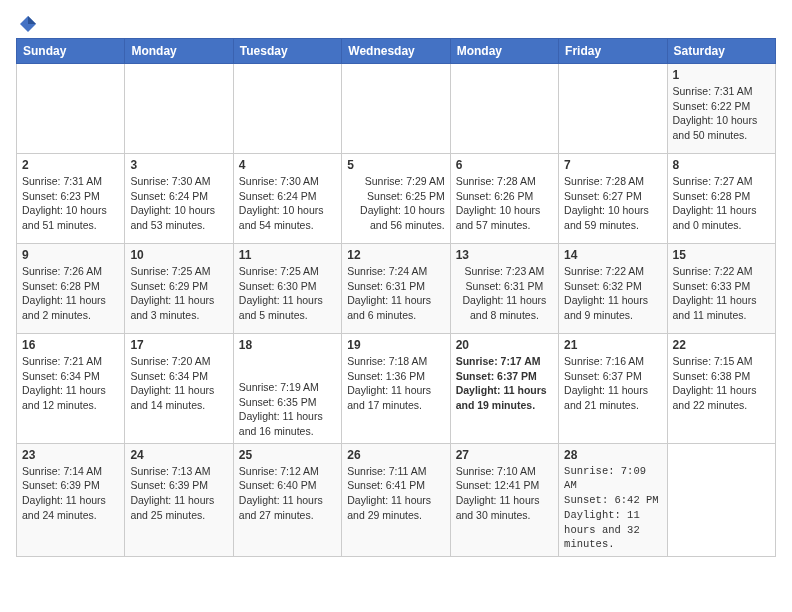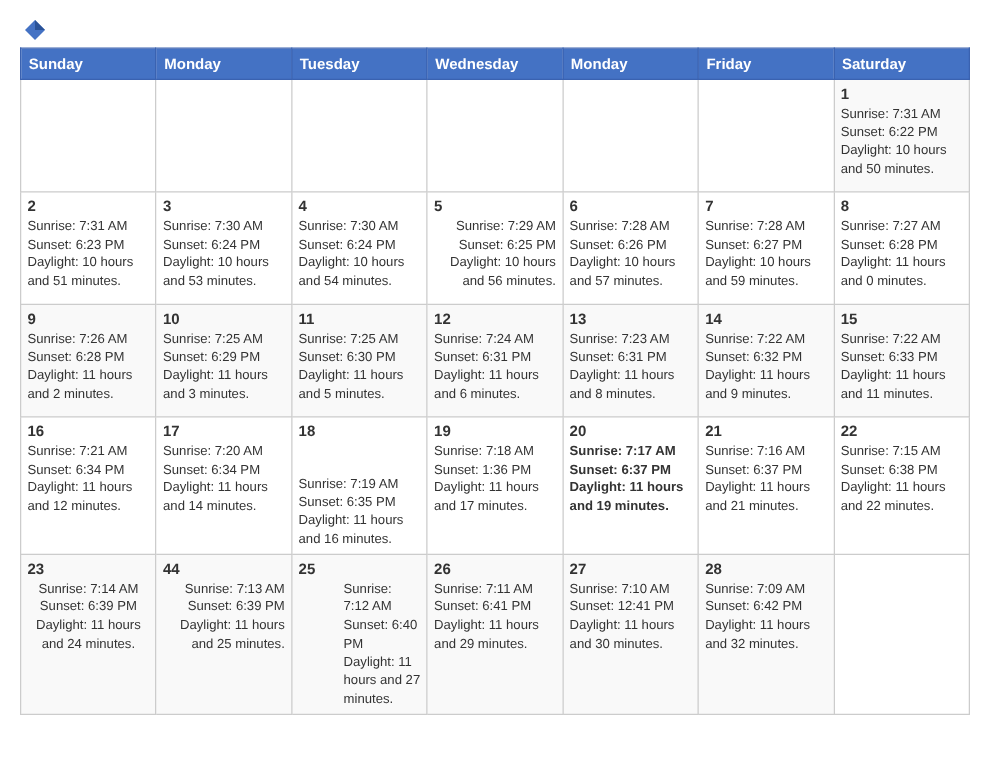--- a/index.html
+++ b/index.html
@@ -189,21 +189,21 @@
 Daylight: 11 hours and 5 minutes.</div>
         </td>
         <td>
           <span class="day-number">12</span>
           <div class="day-info" style="white-space: pre-line;">Sunrise: 7:24 AM
 Sunset: 6:31 PM
 Daylight: 11 hours and 6 minutes.</div>
         </td>
         <td>
           <span class="day-number">13</span>
-          <div class="day-info" style="white-space: pre-line;">Sunrise: 7:23 AM
+          <div class="day-info" style="white-space: pre-line; text-align: center;">Sunrise: 7:23 AM
 Sunset: 6:31 PM
 Daylight: 11 hours and 8 minutes.</div>
         </td>
         <td>
           <span class="day-number">14</span>
           <div class="day-info" style="white-space: pre-line;">Sunrise: 7:22 AM
 Sunset: 6:32 PM
 Daylight: 11 hours and 9 minutes.</div>
         </td>
         <td>
@@ -253,50 +253,50 @@
         <td>
           <span class="day-number">22</span>
           <div class="day-info" style="white-space: pre-line;">Sunrise: 7:15 AM
 Sunset: 6:38 PM
 Daylight: 11 hours and 22 minutes.</div>
         </td>
       </tr>
       <tr>
         <td>
           <span class="day-number">23</span>
-          <div class="day-info" style="white-space: pre-line; text-align: center;">Sunrise: 7:14 AM
+          <div class="day-info" style="white-space: pre-line;">Sunrise: 7:14 AM
 Sunset: 6:39 PM
 Daylight: 11 hours and 24 minutes.</div>
         </td>
         <td>
-          <span class="day-number">44</span>
-          <div class="day-info" style="white-space: pre-line; text-align: right;">Sunrise: 7:13 AM
+          <span class="day-number">24</span>
+          <div class="day-info" style="white-space: pre-line;">Sunrise: 7:13 AM
 Sunset: 6:39 PM
 Daylight: 11 hours and 25 minutes.</div>
         </td>
         <td>
           <span class="day-number">25</span>
-          <div class="day-info" style="white-space: pre-line; margin-left: 36px;">Sunrise: 7:12 AM
+          <div class="day-info" style="white-space: pre-line;">Sunrise: 7:12 AM
 Sunset: 6:40 PM
 Daylight: 11 hours and 27 minutes.</div>
         </td>
         <td>
           <span class="day-number">26</span>
           <div class="day-info" style="white-space: pre-line;">Sunrise: 7:11 AM
 Sunset: 6:41 PM
 Daylight: 11 hours and 29 minutes.</div>
         </td>
         <td>
           <span class="day-number">27</span>
           <div class="day-info" style="white-space: pre-line;">Sunrise: 7:10 AM
 Sunset: 12:41 PM
 Daylight: 11 hours and 30 minutes.</div>
         </td>
         <td>
           <span class="day-number">28</span>
-          <div class="day-info" style="white-space: pre-line;">Sunrise: 7:09 AM
+          <div class="day-info" style="white-space: pre-line; font-family: Liberation Mono, monospace;">Sunrise: 7:09 AM
 Sunset: 6:42 PM
 Daylight: 11 hours and 32 minutes.</div>
         </td>
         <td class="empty-cell"></td>
       </tr>
     </tbody>
 </table>
 
 </body></html>

